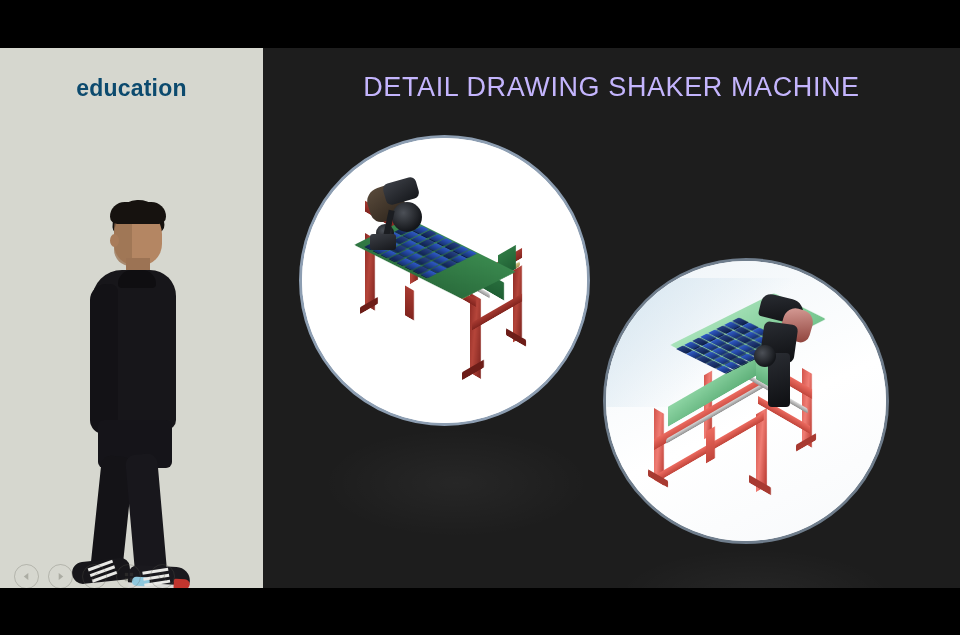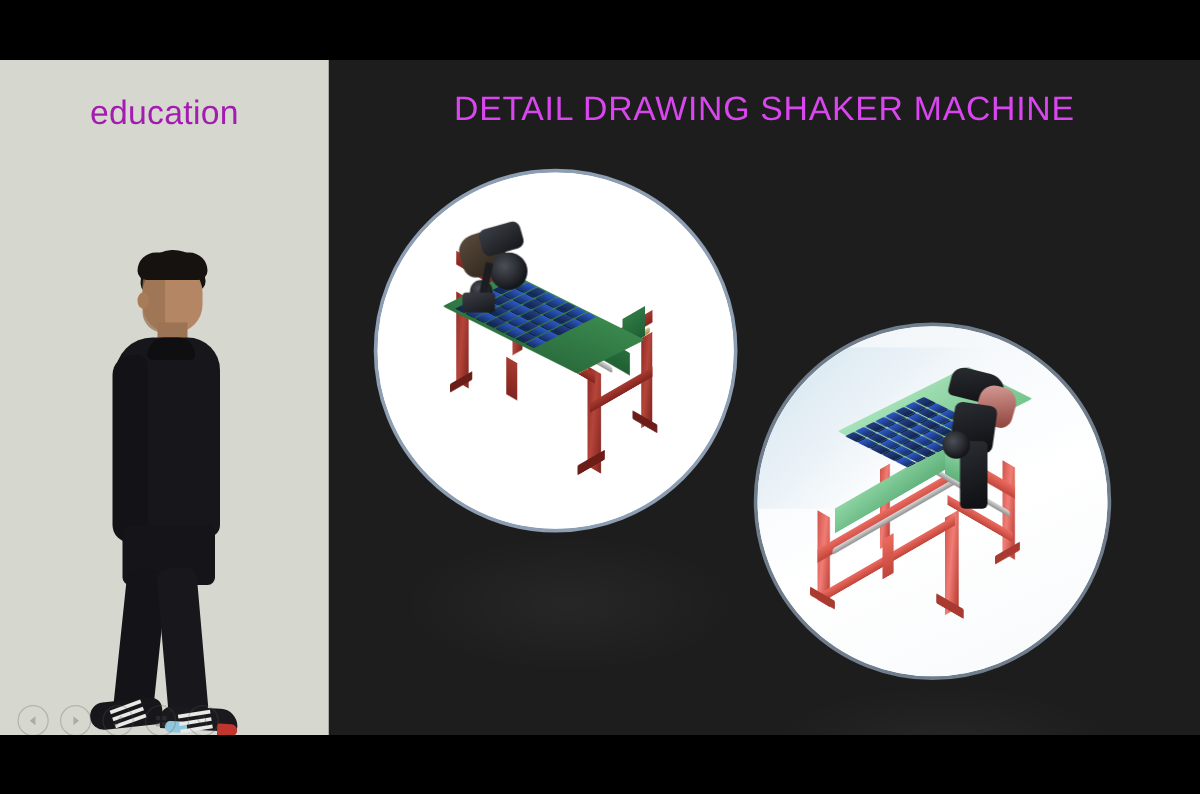--- a/index.html
+++ b/index.html
@@ -13,21 +13,21 @@
   .lb-bottom{top:588px;height:47px;}
 
   
   #slide{position:absolute;left:0;top:48px;width:960px;height:540px;background:#1d1d1d;overflow:hidden;}
 
   
   #presenter-panel{position:absolute;left:0;top:0;width:263px;height:540px;background:#d6d7cf;overflow:hidden;}
 
   #education-label{
     position:absolute;left:0;top:27px;width:263px;text-align:center;
-    font-size:27px;font-weight:400;color:#a21caf;letter-spacing:.2px;
+    font-size:23px;font-weight:700;color:#0c4a6e;letter-spacing:.2px;
     font-family:"Liberation Sans",sans-serif;
   }
 
   
   #presenter{position:absolute;left:52px;top:140px;width:160px;height:400px;}
   .p-hair{position:absolute;left:60px;top:12px;width:52px;height:34px;background:#16120f;
           border-radius:26px 26px 8px 8px;transform:rotate(-3deg);}
   .p-head{position:absolute;left:62px;top:22px;width:48px;height:56px;background:#b48663;
           border-radius:24px 24px 22px 22px;}
   .p-face-shade{position:absolute;left:62px;top:22px;width:18px;height:56px;background:#9a7252;
@@ -64,21 +64,21 @@
   .ctrl{width:23px;height:23px;border-radius:50%;border:1px solid rgba(90,90,80,.28);
         display:flex;align-items:center;justify-content:center;color:rgba(80,80,70,.32);
         font-size:10px;line-height:1;}
   .ctrl svg{display:block;}
 
   
   #slide-main{position:absolute;left:263px;top:0;width:697px;height:540px;}
 
   #slide-title{
     position:absolute;left:0;top:24px;width:697px;text-align:center;
-    font-size:27px;font-weight:400;color:#d946ef;letter-spacing:.6px;
+    font-size:27px;font-weight:400;color:#c4b5fd;letter-spacing:.6px;
     font-family:"Liberation Sans",sans-serif;white-space:nowrap;
   }
 
   .photo-shadow{position:absolute;border-radius:50%;
         background:radial-gradient(ellipse at center, rgba(255,255,255,.045) 0%, rgba(255,255,255,0) 70%);}
 
   .photo-circle{position:absolute;border-radius:50%;overflow:hidden;
         border:3px solid #8d9eb2;background:#fff;}
   .photo-circle.c2{border-color:#6f7d8c;}
 

